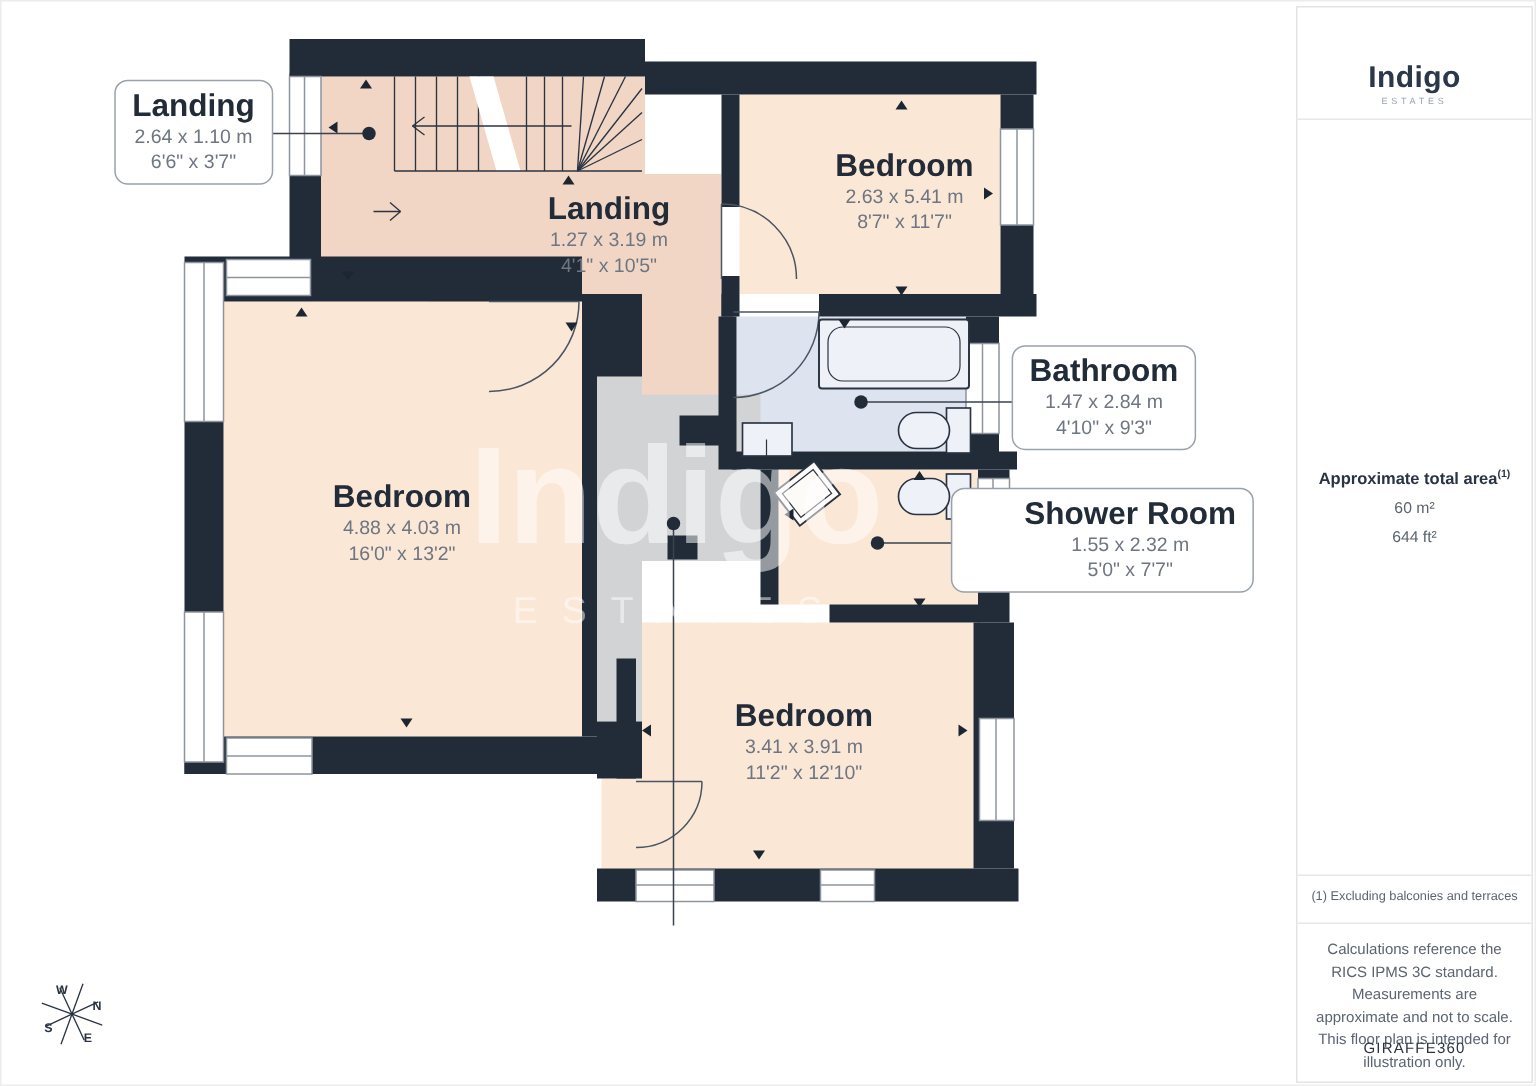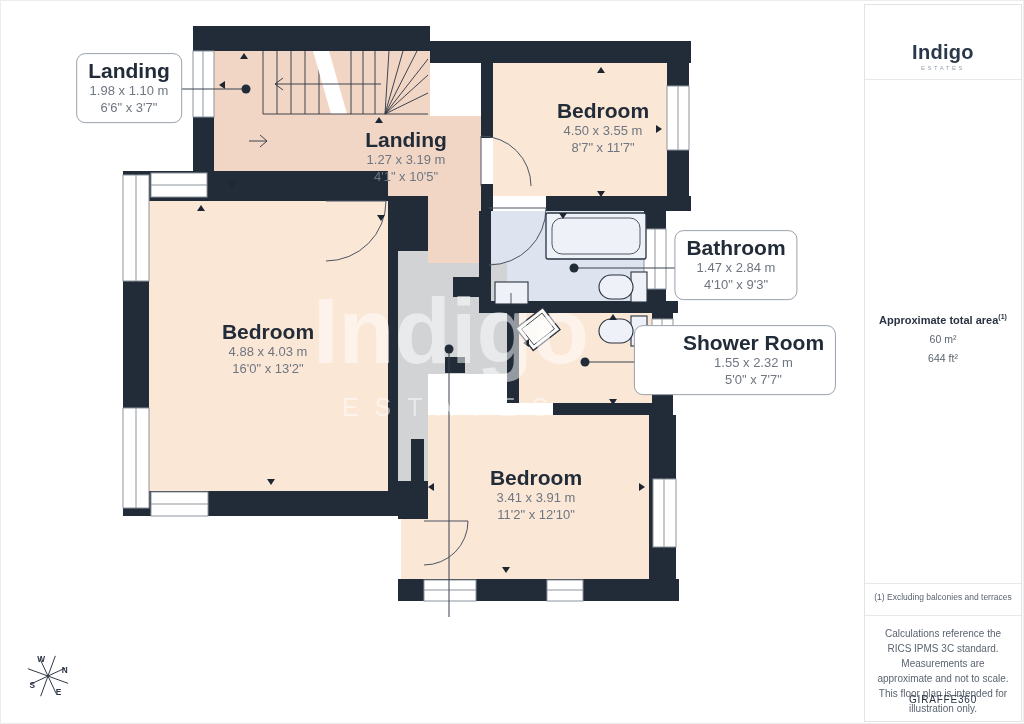--- a/index.html
+++ b/index.html
@@ -206,42 +206,42 @@
       <line x1="448" y1="348" x2="448" y2="616"></line>
         <circle cx="448" cy="348" r="4.5" fill="#222c39" stroke="none"></circle>
     </g>
   </svg>
 
   <div class="wm-main">Indigo</div>
   <div class="wm-sub">ESTATES</div>
 
   <div class="label-box" style="left:128px;top:87px;">
     <div class="lb-title">Landing</div>
-    <div class="lb-dim">1.98 x 1.10 m</div>
+    <div class="lb-dim">2.64 x 1.10 m</div>
     <div class="lb-dim">6'6" x 3'7"</div>
   </div>
   <div class="label-box" style="left:735px;top:264px;">
     <div class="lb-title">Bathroom</div>
     <div class="lb-dim">1.47 x 2.84 m</div>
     <div class="lb-dim">4'10" x 9'3"</div>
   </div>
   <div class="label-box" style="left:734px;top:359px;padding-left:48px;">
     <div class="lb-title">Shower Room</div>
     <div class="lb-dim">1.55 x 2.32 m</div>
     <div class="lb-dim">5'0" x 7'7"</div>
   </div>
 
   <div class="label-plain" style="left:405px;top:156px;">
     <div class="lb-title">Landing</div>
     <div class="lb-dim">1.27 x 3.19 m</div>
     <div class="lb-dim">4'1" x 10'5"</div>
   </div>
   <div class="label-plain" style="left:602px;top:127px;">
     <div class="lb-title">Bedroom</div>
-    <div class="lb-dim">4.50 x 3.55 m</div>
+    <div class="lb-dim">2.63 x 5.41 m</div>
     <div class="lb-dim">8'7" x 11'7"</div>
   </div>
   <div class="label-plain" style="left:267px;top:348px;">
     <div class="lb-title">Bedroom</div>
     <div class="lb-dim">4.88 x 4.03 m</div>
     <div class="lb-dim">16'0" x 13'2"</div>
   </div>
   <div class="label-plain" style="left:535px;top:494px;">
     <div class="lb-title">Bedroom</div>
     <div class="lb-dim">3.41 x 3.91 m</div>

